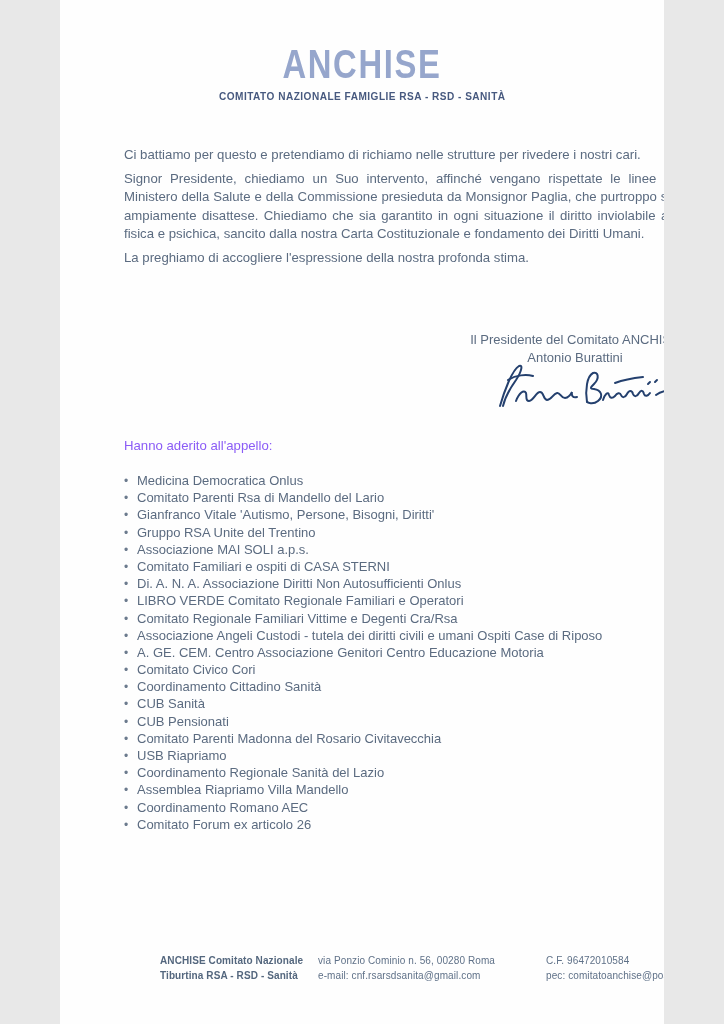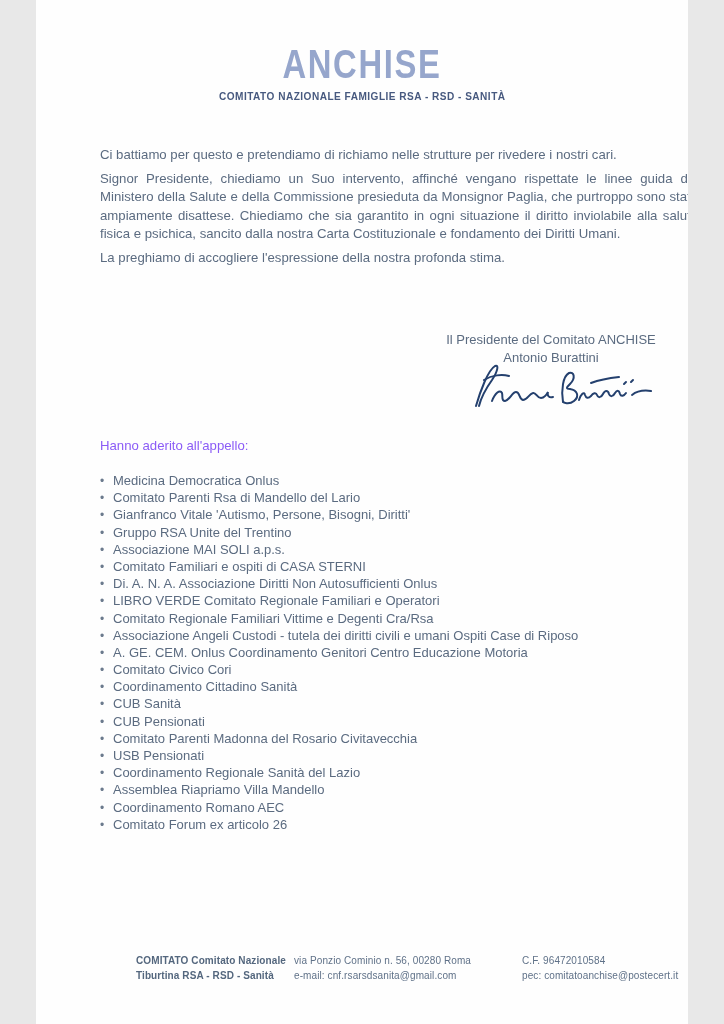--- a/index.html
+++ b/index.html
@@ -1,18 +1,18 @@
 <!DOCTYPE html>
 <html><head>
 <meta charset="utf-8">
 <style>
   html,body{margin:0;padding:0;background:#e8e8e8;}
   .page{
     position:relative;
-    width:652px;height:1024px;
+    width:604px;height:1024px;
     margin:0 auto;
     background:#fefefe;
     font-family:"Liberation Sans", sans-serif;
     overflow:hidden;
   }
   
   .logo-wrap{position:absolute;top:42px;left:0;right:0;text-align:center;}
   .logo{
     display:inline-block;
     font-size:40px;font-weight:bold;
@@ -151,21 +151,21 @@
       <li>
         <span class="bullet">•</span>
         <span>Comitato Regionale Familiari Vittime e Degenti Cra/Rsa</span>
       </li>
       <li>
         <span class="bullet">•</span>
         <span>Associazione Angeli Custodi - tutela dei diritti civili e umani Ospiti Case di Riposo</span>
       </li>
       <li>
         <span class="bullet">•</span>
-        <span>A. GE. CEM. Onlus Coordinamento Genitori Centro Educazione Motoria</span>
+        <span>A. GE. CEM. Centro Associazione Genitori Centro Educazione Motoria</span>
       </li>
       <li>
         <span class="bullet">•</span>
         <span>Comitato Civico Cori</span>
       </li>
       <li>
         <span class="bullet">•</span>
         <span>Coordinamento Cittadino Sanità</span>
       </li>
       <li>
@@ -175,42 +175,42 @@
       <li>
         <span class="bullet">•</span>
         <span>CUB Pensionati</span>
       </li>
       <li>
         <span class="bullet">•</span>
         <span>Comitato Parenti Madonna del Rosario Civitavecchia</span>
       </li>
       <li>
         <span class="bullet">•</span>
-        <span>USB Pensionati</span>
+        <span>USB Riapriamo</span>
       </li>
       <li>
         <span class="bullet">•</span>
         <span>Coordinamento Regionale Sanità del Lazio</span>
       </li>
       <li>
         <span class="bullet">•</span>
         <span>Assemblea Riapriamo Villa Mandello</span>
       </li>
       <li>
         <span class="bullet">•</span>
         <span>Coordinamento Romano AEC</span>
       </li>
       <li>
         <span class="bullet">•</span>
         <span>Comitato Forum ex articolo 26</span>
       </li>
     </ul>
 
   <div class="footer-col footer-org">
-    <div>COMITATO Comitato Nazionale</div>
+    <div>ANCHISE Comitato Nazionale</div>
     <div>Tiburtina RSA - RSD - Sanità</div>
   </div>
   <div class="footer-col footer-contact">
     <div>via Ponzio Cominio n. 56, 00280 Roma</div>
     <div>e-mail: cnf.rsarsdsanita@gmail.com</div>
   </div>
   <div class="footer-col footer-fiscal">
     <div>C.F. 96472010584</div>
     <div>pec: comitatoanchise@postecert.it</div>
   </div>

